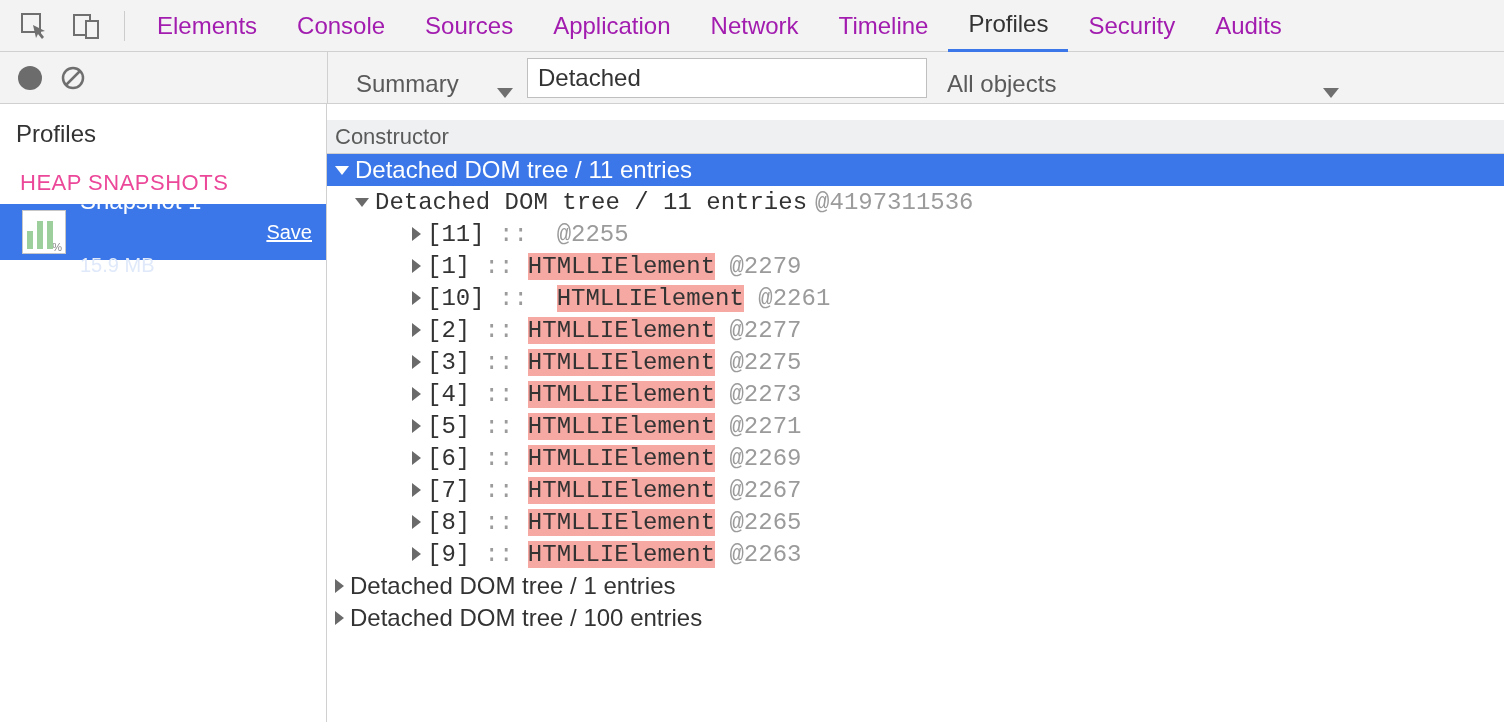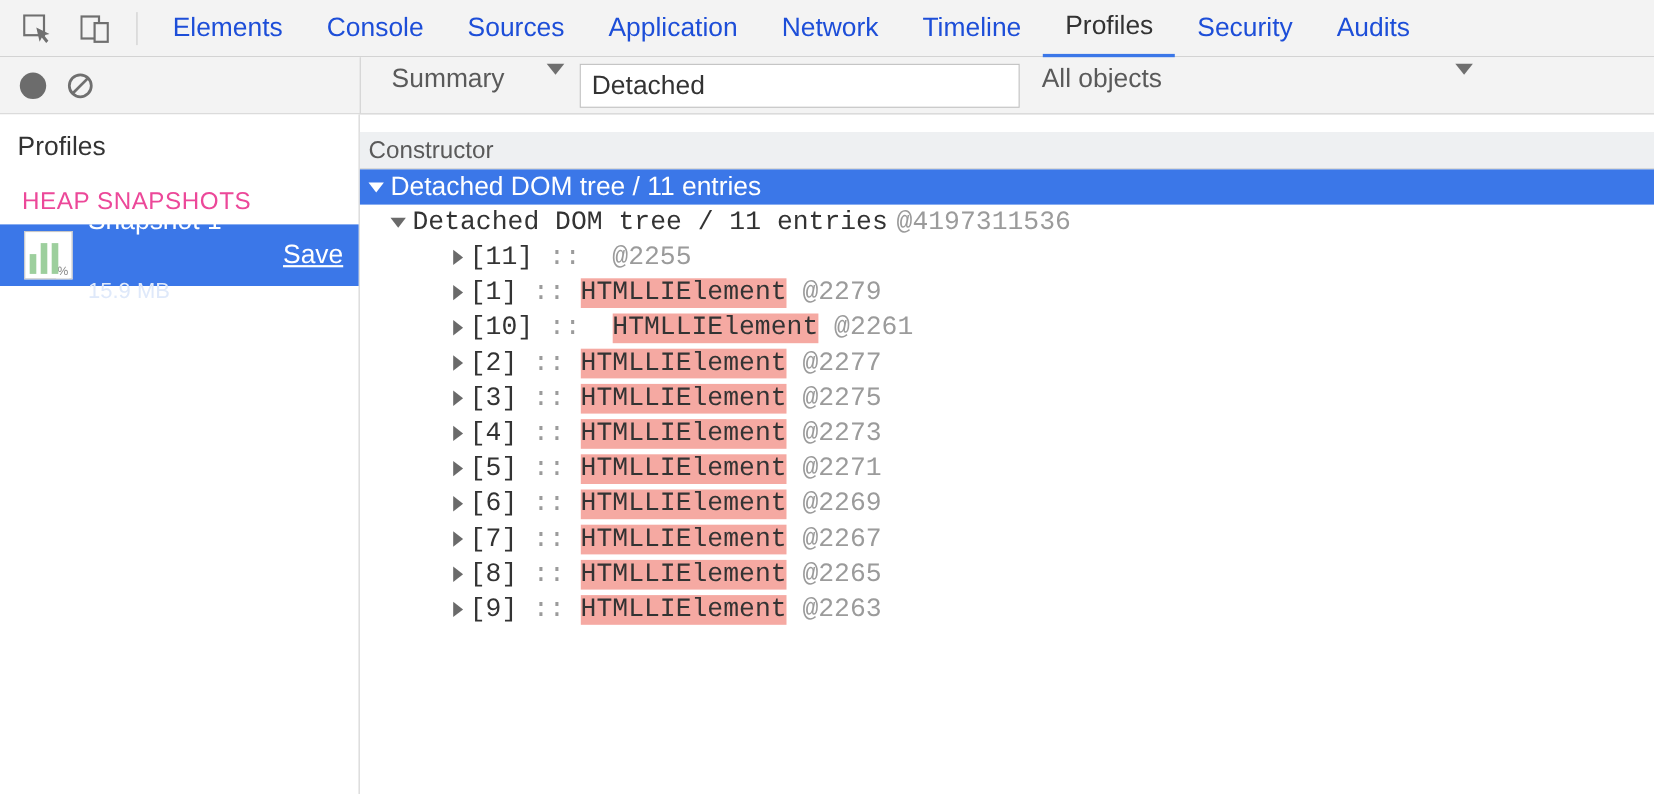--- a/index.html
+++ b/index.html
@@ -26,21 +26,21 @@
     margin: 0 6px;
     color:#6f6f6f;
   }
   .tabbar .sep {
     width: 1px; height: 30px; background: #ccc; margin: 0 12px;
   }
   .tabbar .tab {
     padding: 0 20px;
     height: 52px;
     display:flex;align-items:center;
-    color:#1d4ed8;
+    color:#a21caf;
     font-size: 24px;
     cursor: default;
   }
   .tabbar .tab.active {
     color: #333;
     border-bottom: 3px solid #3b77e8;
   }
   .secondbar {
     display:flex;align-items:center;
     height: 52px;
@@ -54,21 +54,21 @@
   }
   .secondbar .left .dot {
     width: 24px;height:24px;border-radius:50%;background:#6c6c6c;margin:0 14px 0 6px;
   }
   .secondbar .right {
     display:flex;align-items:center;flex:1;height:100%;
     border-left:1px solid #d0d0d0;
     padding-left:14px;
   }
   .select {
-    display:flex;align-items:flex-start;justify-content:space-between;
+    display:flex;align-items:flex-end;justify-content:space-between;
     padding: 0 14px; height:40px;
     color:#5a5a5a; font-size:24px;
   }
   .select.view { width: 185px; }
   .select.scope { width: 420px; margin-left: 6px; gap: 12px; }
   .searchbox {
     height: 40px; width: 400px;
     border:1px solid #bfbfbf; background:#fff;
     padding: 0 10px; font-size:24px; color:#333;
     outline:none;
@@ -108,21 +108,21 @@
     content:"";position:absolute;left:14px;bottom:4px;width:6px;height:28px;background:#9dcf9d;
     box-shadow: 10px 0 0 0 #9dcf9d;
   }
   .snapshot .pct{
     position:absolute;right:2px;bottom:0;font-size:11px;color:#888;background:#fff;padding:0 1px;
   }
   .snapshot .txt {
     display:flex;flex-direction:column;line-height:1.15;gap:40px;
   }
   .snapshot .size { font-size:20px; color:#dfe9fa; }
-  .snapshot .save { margin-left:auto; text-decoration:underline;cursor:pointer; font-size:24px;}
+  .snapshot .save { margin-left:auto; text-decoration:underline;cursor:pointer; font-size:20px;}
   .content { flex:1; height:100%; overflow:hidden;margin-top:16px; }
   .colheader {
     height:34px;display:flex;align-items:center;padding-left:8px;
     background:#eef0f2;border-bottom:1px solid #cfcfcf;color:#5a5a5a;font-size:22px;
   }
   .row {
     height:32px;display:flex;align-items:center;font-size:24px;
   }
   .row.selected { background:#3b77e8;color:#fff; }
   .mono { font-family: Menlo, Consolas, "Courier New", monospace; font-size:24px; }
@@ -312,14 +312,24 @@
         <div class="row indent2 mono">
           <span class="arrow"></span>
           <span class="rowtext">[9]</span>
           <span class="rowtext gray"> :: </span>
           <span class="rowtext hlR">HTMLLIElement</span>
           <span class="rowtext"> </span>
           <span class="rowtext gray">@2263</span>
         </div>
       </div>
 
+    <div id="others-host">
+        <div class="row" style="padding-left: 8px;">
+          <span class="arrow"></span>
+          <span class="rowtext">Detached DOM tree / 1 entries</span>
+        </div>
+        <div class="row" style="padding-left: 8px;">
+          <span class="arrow"></span>
+          <span class="rowtext">Detached DOM tree / 100 entries</span>
+        </div>
+      </div>
   </div>
 </div>
 
 </body></html>

